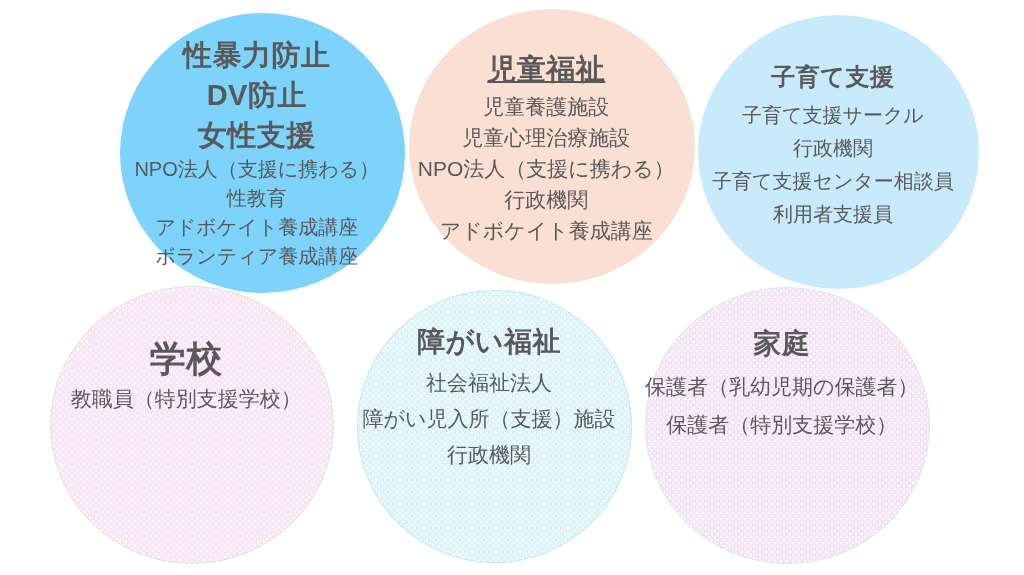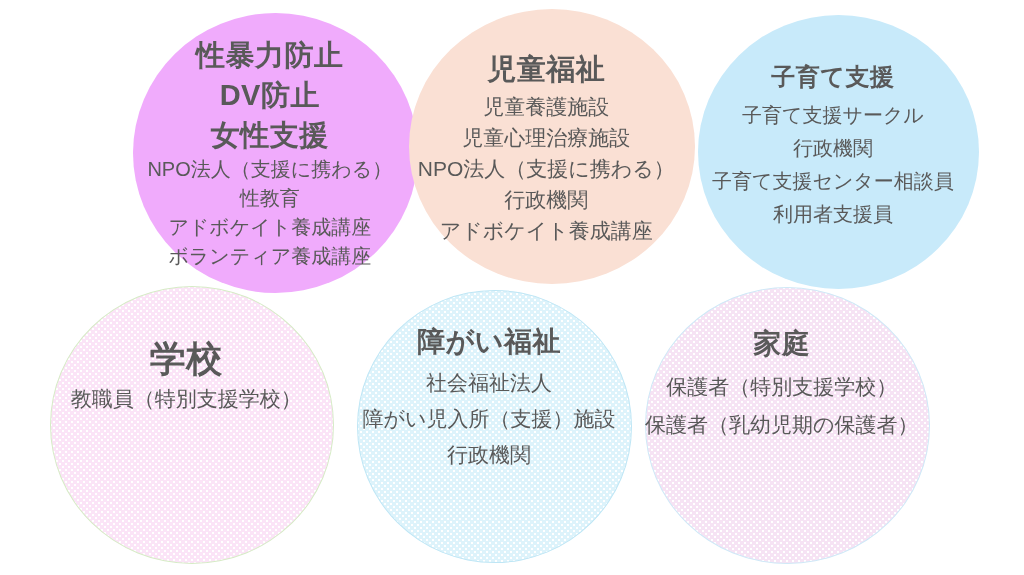--- a/index.html
+++ b/index.html
@@ -39,33 +39,33 @@
     font-weight: bold;
     letter-spacing: 0.5px;
     white-space: nowrap;
   }
   .b-item {
     white-space: nowrap;
   }
 
   
   #bubble-sexual-violence {
-    left: 133px; top: 13px; width: 285px; height: 280px;
-    background: #f0abfc;
+    left: 120px; top: 13px; width: 285px; height: 280px;
+    background: #7dd3fc;
     padding-top: 22px;
   }
   #bubble-sexual-violence .b-title { font-size: 29px; line-height: 40px; }
   #bubble-sexual-violence .b-item  { font-size: 20px; line-height: 29px; }
 
   #bubble-child-welfare {
     left: 409px; top: 9px; width: 286px; height: 275px;
     background: #fae0d4;
     padding-top: 38px;
   }
-  #bubble-child-welfare .b-title { font-size: 29px; line-height: 44px; }
+  #bubble-child-welfare .b-title { font-size: 29px; line-height: 44px; text-decoration: underline; }
   #bubble-child-welfare .b-item  { font-size: 21px; line-height: 31px; }
 
   #bubble-childrearing-support {
     left: 698px; top: 15px; width: 281px; height: 274px;
     background: #c8eafa;
     padding-top: 40px;
   }
   #bubble-childrearing-support .b-title { font-size: 24px; line-height: 44px; }
   #bubble-childrearing-support .b-item  { font-size: 20px; line-height: 33px; }
 
@@ -163,18 +163,18 @@
       <div class="b-title">障がい福祉</div>
       <div class="b-item">社会福祉法人</div>
       <div class="b-item">障がい児入所（支援）施設</div>
       <div class="b-item">行政機関</div>
     </div>
   </div>
 
   <div class="bubble" id="bubble-family">
     <div class="bubble-inner">
       <div class="b-title">家庭</div>
+      <div class="b-item">保護者（乳幼児期の保護者）</div>
       <div class="b-item">保護者（特別支援学校）</div>
-      <div class="b-item">保護者（乳幼児期の保護者）</div>
     </div>
   </div>
 
 </div>
 
 </body></html>

